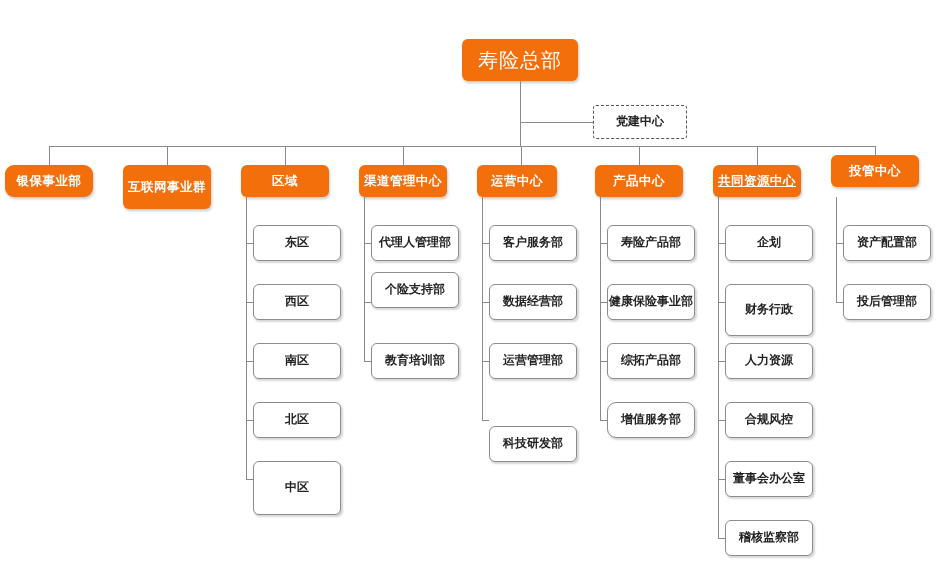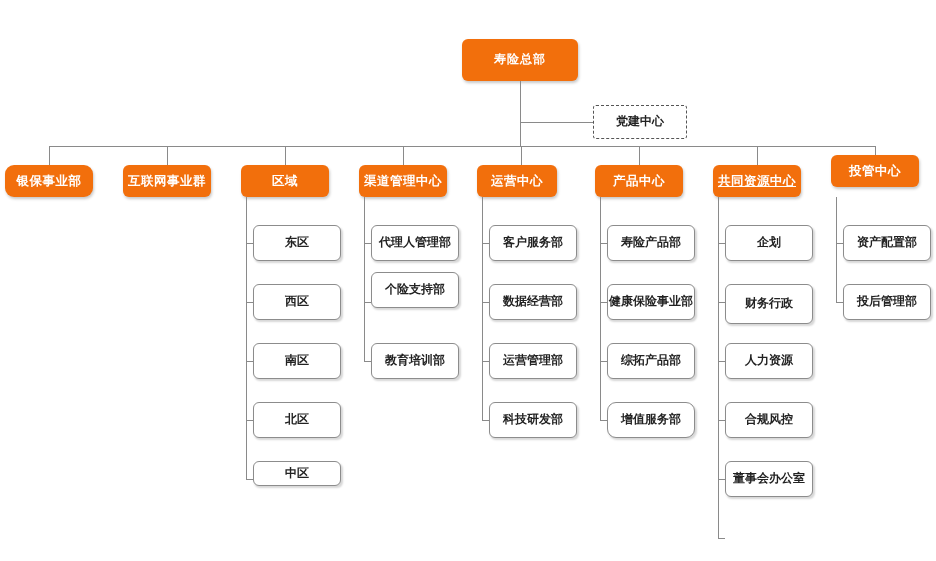--- a/index.html
+++ b/index.html
@@ -40,22 +40,22 @@
     justify-content: center;
     text-align: center;
     border-radius: 6px;
     line-height: 1.1;
     white-space: nowrap;
   }
 
   .node.root {
     background: #F26F0C;
     color: #ffffff;
-    font-size: 12px;
-    font-weight: 700;
+    font-size: 20px;
+    font-weight: 400;
     letter-spacing: 1px;
     box-shadow: 1px 2px 3px rgba(0,0,0,0.22);
   }
 
   .node.unit {
     background: #F26F0C;
     color: #ffffff;
     font-size: 12.5px;
     font-weight: 700;
     letter-spacing: 0.5px;
@@ -86,79 +86,80 @@
 
 <div id="chart">
     <div class="node root" style="left: 462px; top: 39px; width: 116px; height: 42px;">寿险总部</div>
     <div class="line v" style="left: 520px; top: 81px; height: 65px;"></div>
     <div class="node dashed" style="left: 593px; top: 105px; width: 94px; height: 34px;">党建中心</div>
     <div class="line h" style="left: 520px; top: 122px; width: 73px;"></div>
     <div class="line h" style="left: 49px; top: 146px; width: 826px;"></div>
     <div class="line v" style="left: 49px; top: 146px; height: 19px;"></div>
     <div class="node unit" title="银保事业部" style="left: 5px; top: 165px; width: 88px; height: 32px; border-radius: 9px;">银保事业部</div>
     <div class="line v" style="left: 167px; top: 146px; height: 19px;"></div>
-    <div class="node unit" title="互联网事业群" style="left: 123px; top: 165px; width: 88px; height: 32px;">互联网事业群</div>
+    <div class="node unit" title="互联网事业群" style="left: 123px; top: 165px; width: 88px; height: 44px;">互联网事业群</div>
     <div class="line v" style="left: 285px; top: 146px; height: 19px;"></div>
     <div class="node unit" title="区域" style="left: 241px; top: 165px; width: 88px; height: 32px;">区域</div>
     <div class="line v" style="left: 246px; top: 197px; height: 282px;"></div>
     <div class="line h" style="left: 246px; top: 243px; width: 7px;"></div>
     <div class="node dept" title="东区" style="left: 253px; top: 225px; width: 88px; height: 36px;">东区</div>
     <div class="line h" style="left: 246px; top: 302px; width: 7px;"></div>
     <div class="node dept" title="西区" style="left: 253px; top: 284px; width: 88px; height: 36px;">西区</div>
     <div class="line h" style="left: 246px; top: 361px; width: 7px;"></div>
     <div class="node dept" title="南区" style="left: 253px; top: 343px; width: 88px; height: 36px;">南区</div>
     <div class="line h" style="left: 246px; top: 420px; width: 7px;"></div>
     <div class="node dept" title="北区" style="left: 253px; top: 402px; width: 88px; height: 36px;">北区</div>
     <div class="line h" style="left: 246px; top: 479px; width: 7px;"></div>
-    <div class="node dept" title="中区" style="left: 253px; top: 461px; width: 88px; height: 25px;">中区</div>
+    <div class="node dept" title="中区" style="left: 253px; top: 461px; width: 88px; height: 54px;">中区</div>
     <div class="line v" style="left: 403px; top: 146px; height: 19px;"></div>
     <div class="node unit" title="渠道管理中心" style="left: 359px; top: 165px; width: 88px; height: 32px;">渠道管理中心</div>
     <div class="line v" style="left: 364px; top: 197px; height: 164px;"></div>
     <div class="line h" style="left: 364px; top: 243px; width: 7px;"></div>
     <div class="node dept" title="代理人管理部" style="left: 371px; top: 225px; width: 88px; height: 36px;">代理人管理部</div>
     <div class="line h" style="left: 364px; top: 302px; width: 7px;"></div>
     <div class="node dept" title="个险支持部" style="left: 371px; top: 272px; width: 88px; height: 36px;">个险支持部</div>
     <div class="line h" style="left: 364px; top: 361px; width: 7px;"></div>
     <div class="node dept" title="教育培训部" style="left: 371px; top: 343px; width: 88px; height: 36px;">教育培训部</div>
     <div class="line v" style="left: 521px; top: 146px; height: 19px;"></div>
     <div class="node unit" title="运营中心" style="left: 477px; top: 165px; width: 80px; height: 32px;">运营中心</div>
     <div class="line v" style="left: 482px; top: 197px; height: 223px;"></div>
     <div class="line h" style="left: 482px; top: 243px; width: 7px;"></div>
     <div class="node dept" title="客户服务部" style="left: 489px; top: 225px; width: 88px; height: 36px;">客户服务部</div>
     <div class="line h" style="left: 482px; top: 302px; width: 7px;"></div>
     <div class="node dept" title="数据经营部" style="left: 489px; top: 284px; width: 88px; height: 36px;">数据经营部</div>
     <div class="line h" style="left: 482px; top: 361px; width: 7px;"></div>
     <div class="node dept" title="运营管理部" style="left: 489px; top: 343px; width: 88px; height: 36px;">运营管理部</div>
     <div class="line h" style="left: 482px; top: 420px; width: 7px;"></div>
-    <div class="node dept" title="科技研发部" style="left: 489px; top: 402px; width: 88px; height: 36px;">科技研发部</div>
+    <div class="node dept" title="科技研发部" style="left: 489px; top: 426px; width: 88px; height: 36px;">科技研发部</div>
     <div class="line v" style="left: 639px; top: 146px; height: 19px;"></div>
     <div class="node unit" title="产品中心" style="left: 595px; top: 165px; width: 88px; height: 32px;">产品中心</div>
     <div class="line v" style="left: 600px; top: 197px; height: 223px;"></div>
     <div class="line h" style="left: 600px; top: 243px; width: 7px;"></div>
     <div class="node dept" title="寿险产品部" style="left: 607px; top: 225px; width: 88px; height: 36px;">寿险产品部</div>
     <div class="line h" style="left: 600px; top: 302px; width: 7px;"></div>
     <div class="node dept" title="健康保险事业部" style="left: 607px; top: 284px; width: 88px; height: 36px;">健康保险事业部</div>
     <div class="line h" style="left: 600px; top: 361px; width: 7px;"></div>
     <div class="node dept" title="综拓产品部" style="left: 607px; top: 343px; width: 88px; height: 36px;">综拓产品部</div>
     <div class="line h" style="left: 600px; top: 420px; width: 7px;"></div>
     <div class="node dept" title="增值服务部" style="left: 607px; top: 402px; width: 88px; height: 36px; border-radius: 9px;">增值服务部</div>
     <div class="line v" style="left: 757px; top: 146px; height: 19px;"></div>
     <div class="node unit" title="共同资源中心" style="left: 713px; top: 165px; width: 88px; height: 32px; text-decoration: underline;">共同资源中心</div>
     <div class="line v" style="left: 718px; top: 197px; height: 341px;"></div>
     <div class="line h" style="left: 718px; top: 243px; width: 7px;"></div>
     <div class="node dept" title="企划" style="left: 725px; top: 225px; width: 88px; height: 36px;">企划</div>
     <div class="line h" style="left: 718px; top: 302px; width: 7px;"></div>
-    <div class="node dept" title="财务行政" style="left: 725px; top: 284px; width: 88px; height: 40px;">财务行政</div>
+    <div class="node dept" title="财务行政" style="left: 725px; top: 284px; width: 88px; height: 52px;">财务行政</div>
     <div class="line h" style="left: 718px; top: 361px; width: 7px;"></div>
     <div class="node dept" title="人力资源" style="left: 725px; top: 343px; width: 88px; height: 36px;">人力资源</div>
     <div class="line h" style="left: 718px; top: 420px; width: 7px;"></div>
     <div class="node dept" title="合规风控" style="left: 725px; top: 402px; width: 88px; height: 36px;">合规风控</div>
     <div class="line h" style="left: 718px; top: 479px; width: 7px;"></div>
     <div class="node dept" title="董事会办公室" style="left: 725px; top: 461px; width: 88px; height: 36px;">董事会办公室</div>
     <div class="line h" style="left: 718px; top: 538px; width: 7px;"></div>
+    <div class="node dept" title="稽核监察部" style="left: 725px; top: 520px; width: 88px; height: 36px;">稽核监察部</div>
     <div class="line v" style="left: 875px; top: 146px; height: 19px;"></div>
     <div class="node unit" title="投管中心" style="left: 831px; top: 155px; width: 88px; height: 32px;">投管中心</div>
     <div class="line v" style="left: 836px; top: 197px; height: 105px;"></div>
     <div class="line h" style="left: 836px; top: 243px; width: 7px;"></div>
     <div class="node dept" title="资产配置部" style="left: 843px; top: 225px; width: 88px; height: 36px;">资产配置部</div>
     <div class="line h" style="left: 836px; top: 302px; width: 7px;"></div>
     <div class="node dept" title="投后管理部" style="left: 843px; top: 284px; width: 88px; height: 36px;">投后管理部</div>
   </div>
 
 </body></html>

